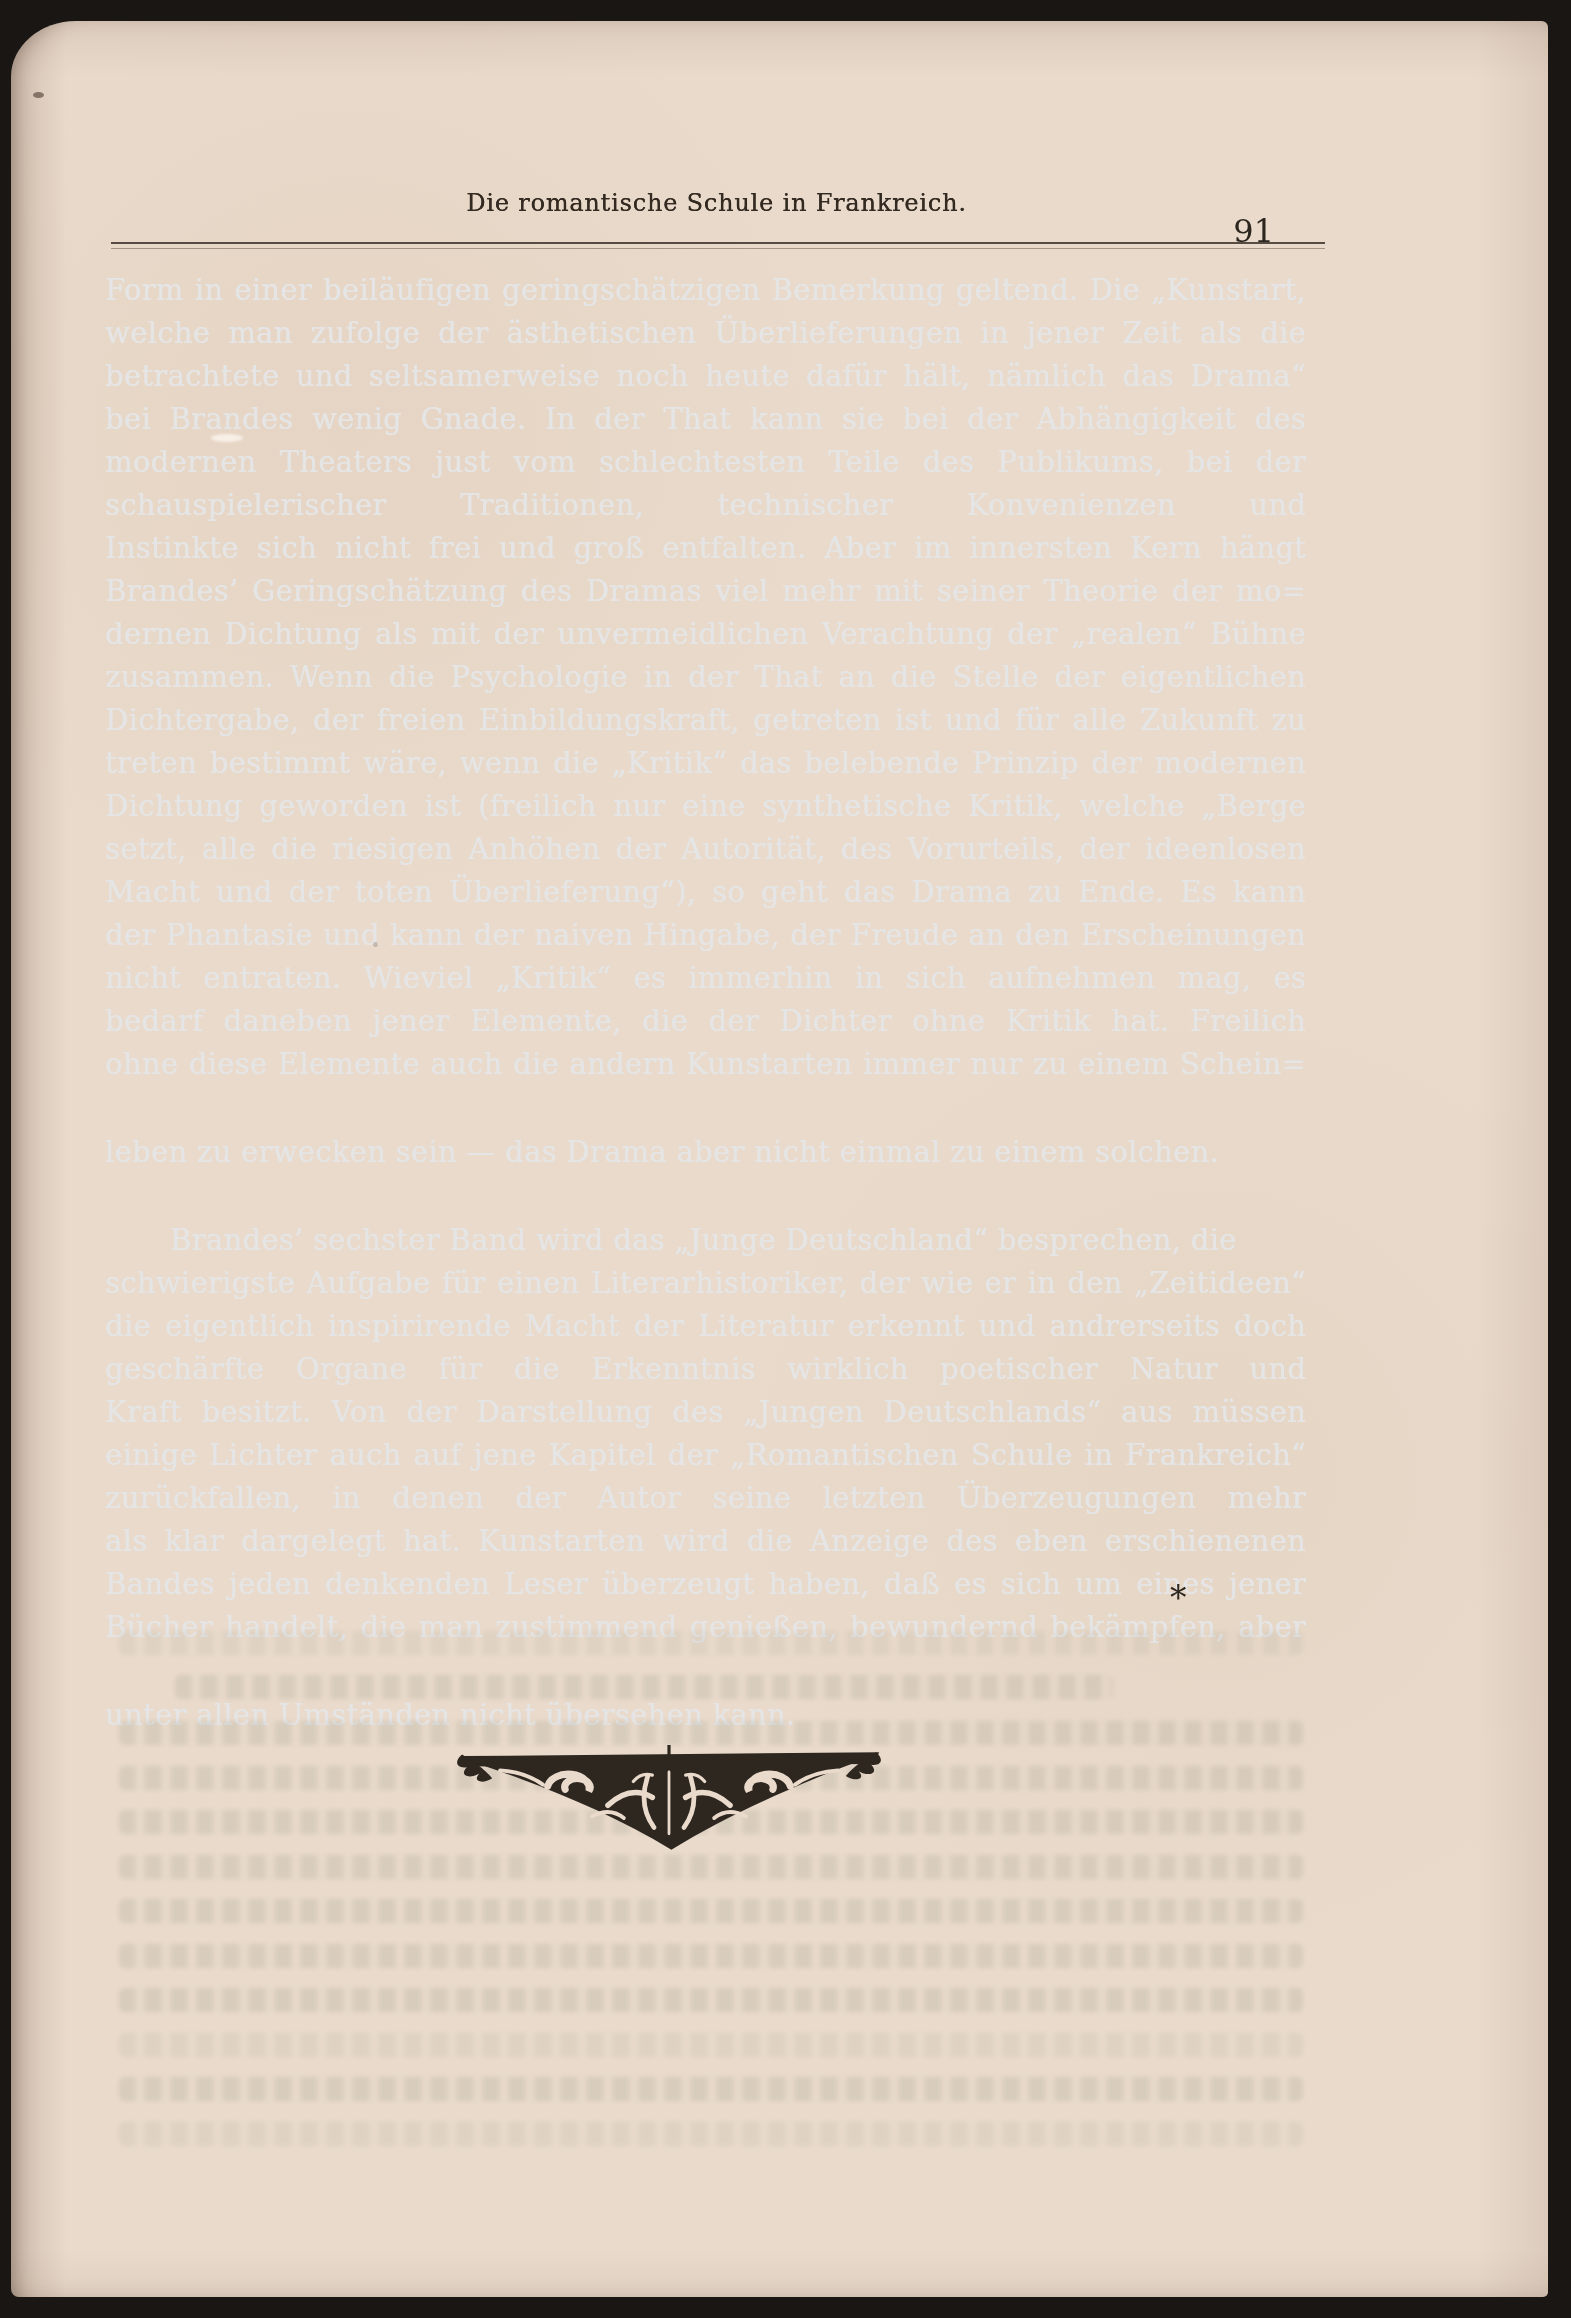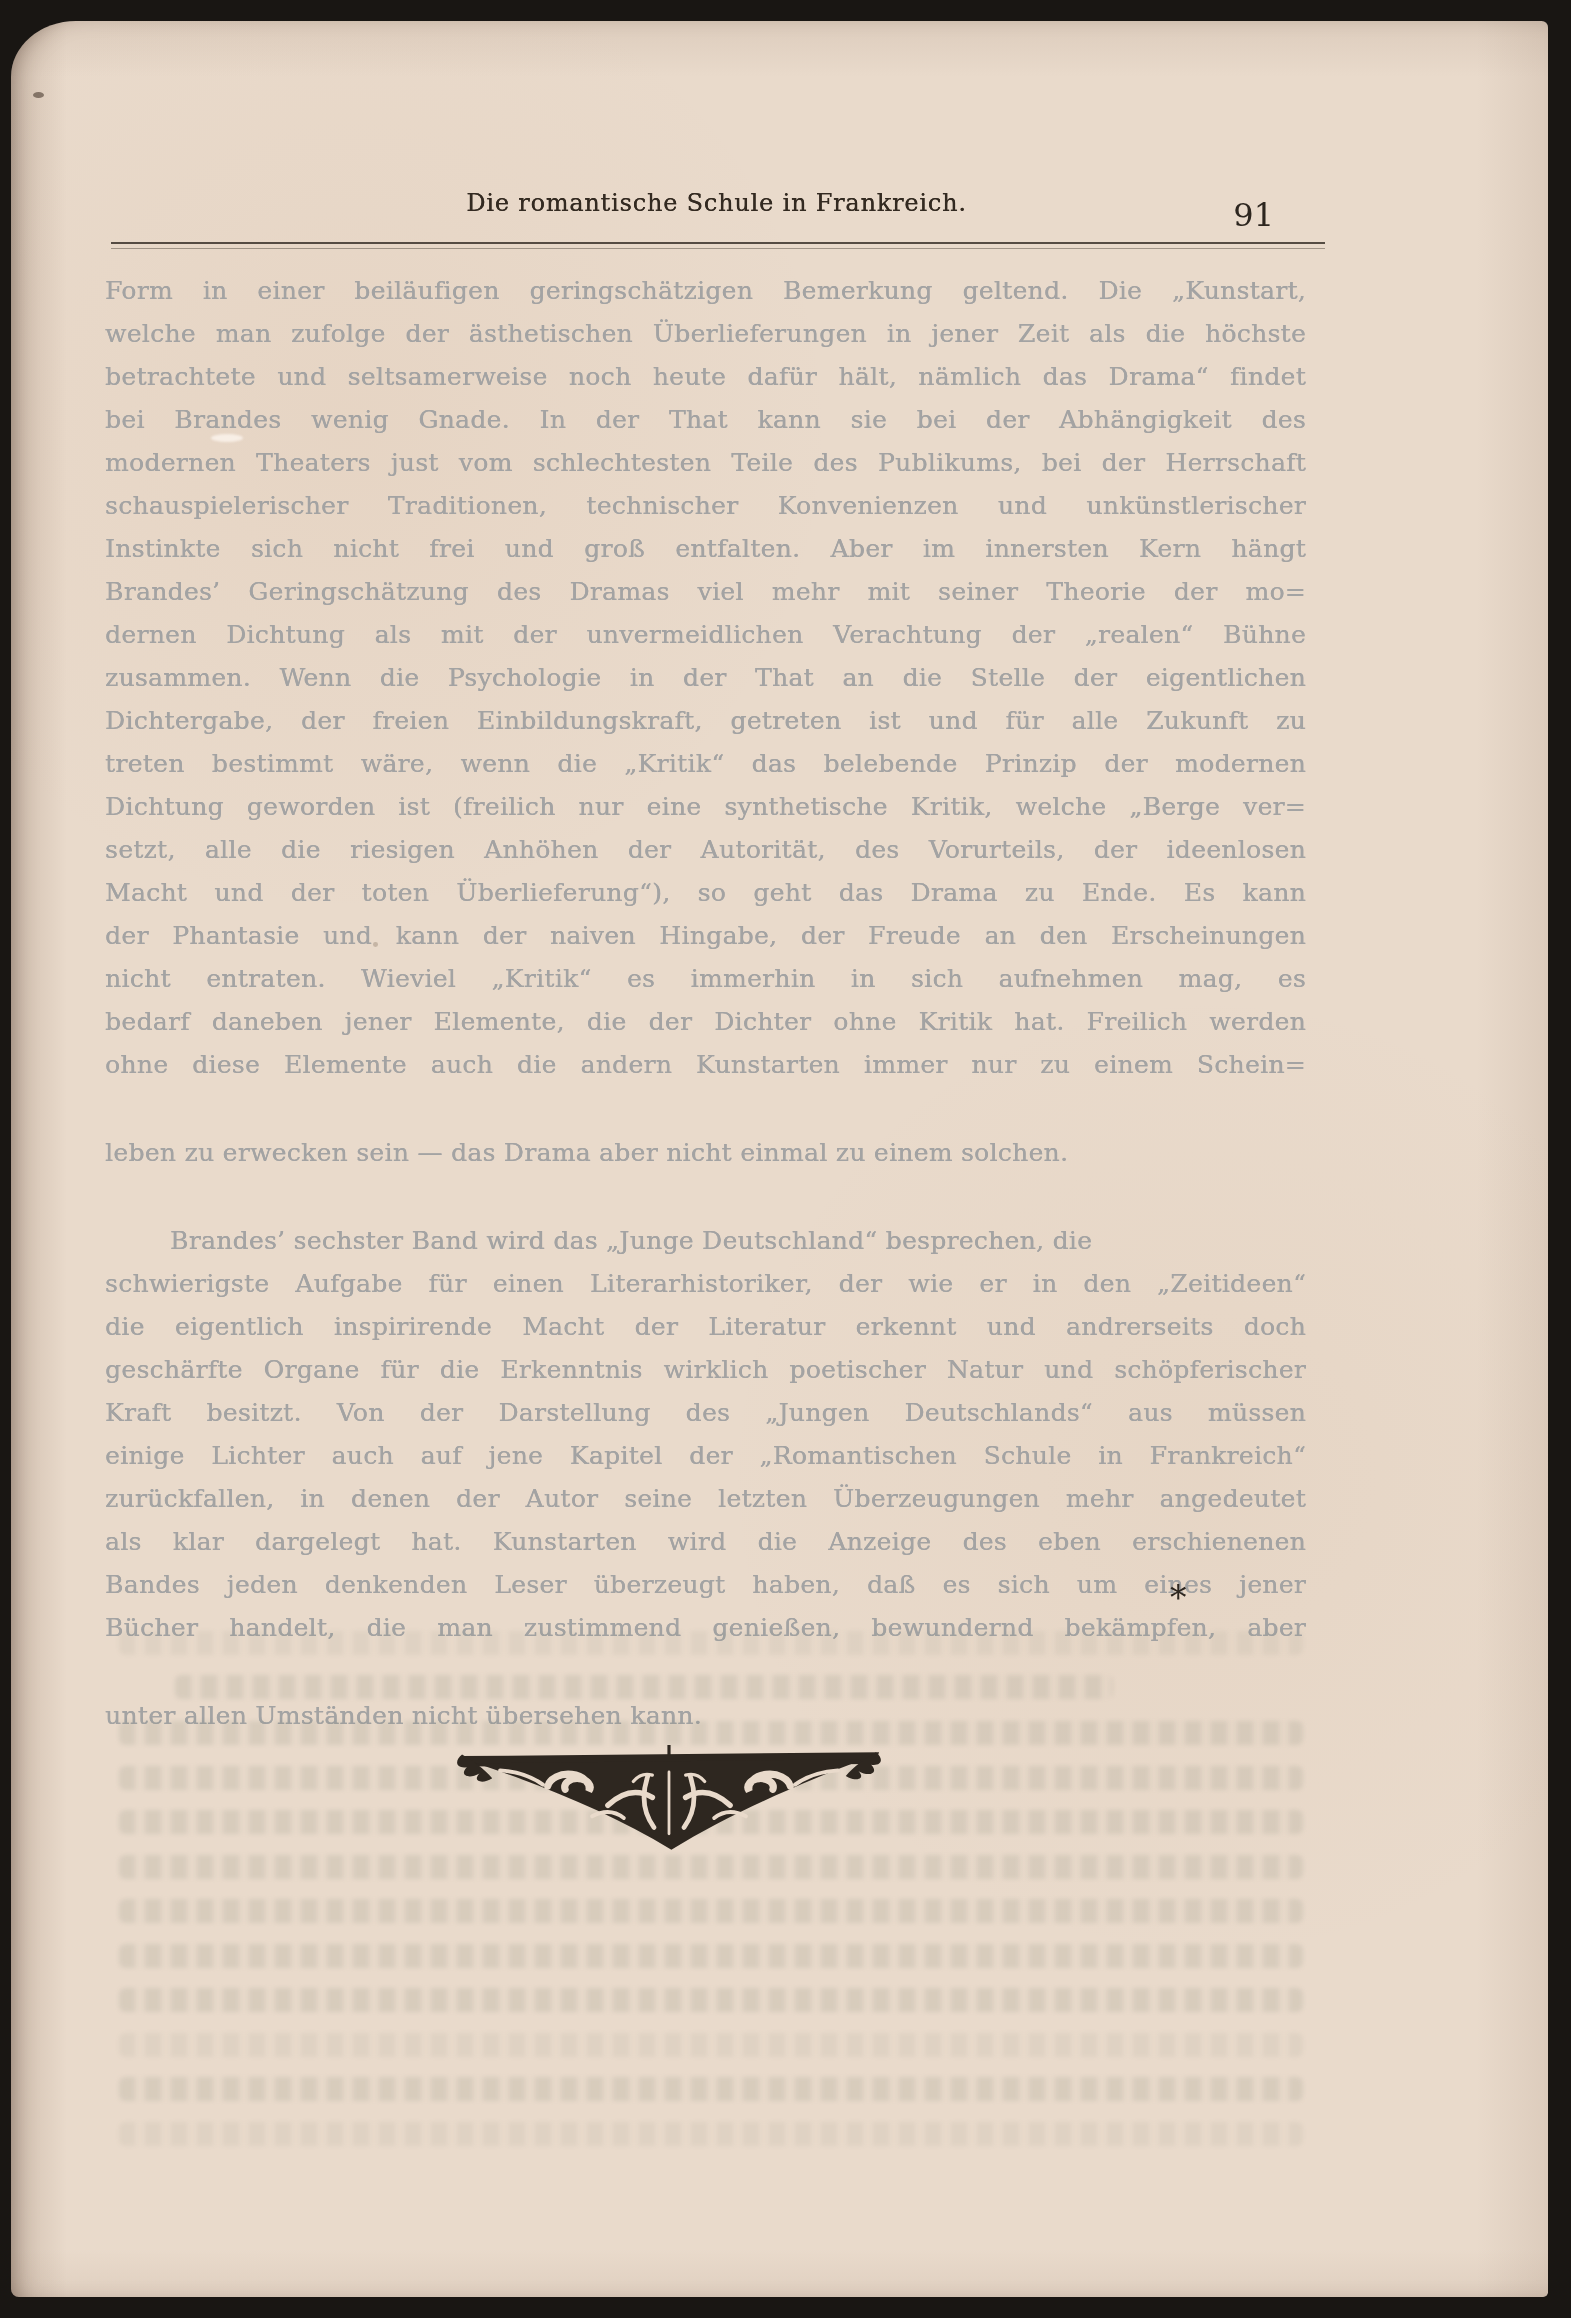--- a/index.html
+++ b/index.html
@@ -23,31 +23,31 @@
     box-shadow:inset 12.7px 0 24px -12.7px rgba(60,40,30,.5);
   }
   
   .header{position:absolute;left:116px;top:189px;width:1201px;height:51px;}
   .header-title{
     display:block;text-align:center;
     font-size:24px;letter-spacing:0.8px;color:#332a21;
     text-shadow:0.2px 0 0 currentColor;
   }
   .page-number{
-    position:absolute;right:43px;top:7px;
+    position:absolute;right:43px;top:23px;
     font-size:32px;color:#2d261f;
   }
   .rule{position:absolute;left:111px;top:242px;width:1214px;height:8px;}
   .rule .r1{height:2.4px;background:rgba(52,44,36,.82);}
   .rule .r2{height:0.8px;margin-top:4px;background:rgba(52,44,36,.40);}
   
   .textblock{position:absolute;left:105px;top:269px;width:1201px;}
   .line{
     height:43px;line-height:43px;
-    font-size:25px;color:#a3a3a3;
+    font-size:29px;color:#e5e5e5;
     text-align:justify;text-align-last:justify;
     letter-spacing:0.3px;white-space:normal;overflow:hidden;
     text-shadow:0.3px 0 0 currentColor;
   }
   .line.end{text-align-last:left;margin-top:45px;}
   .line.indent{text-indent:65px;}
   .footnote-mark{
     position:absolute;left:1170px;top:1578px;
     font-size:33px;color:#2d261f;
   }

